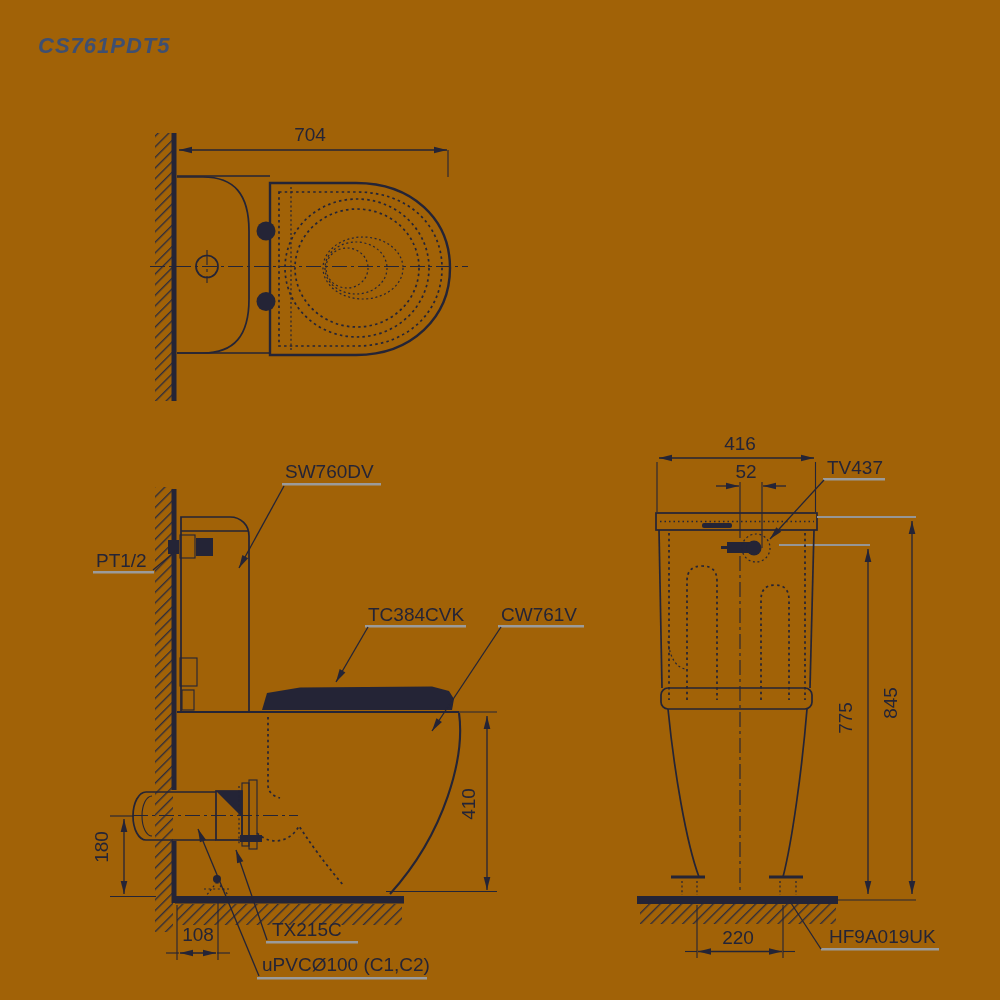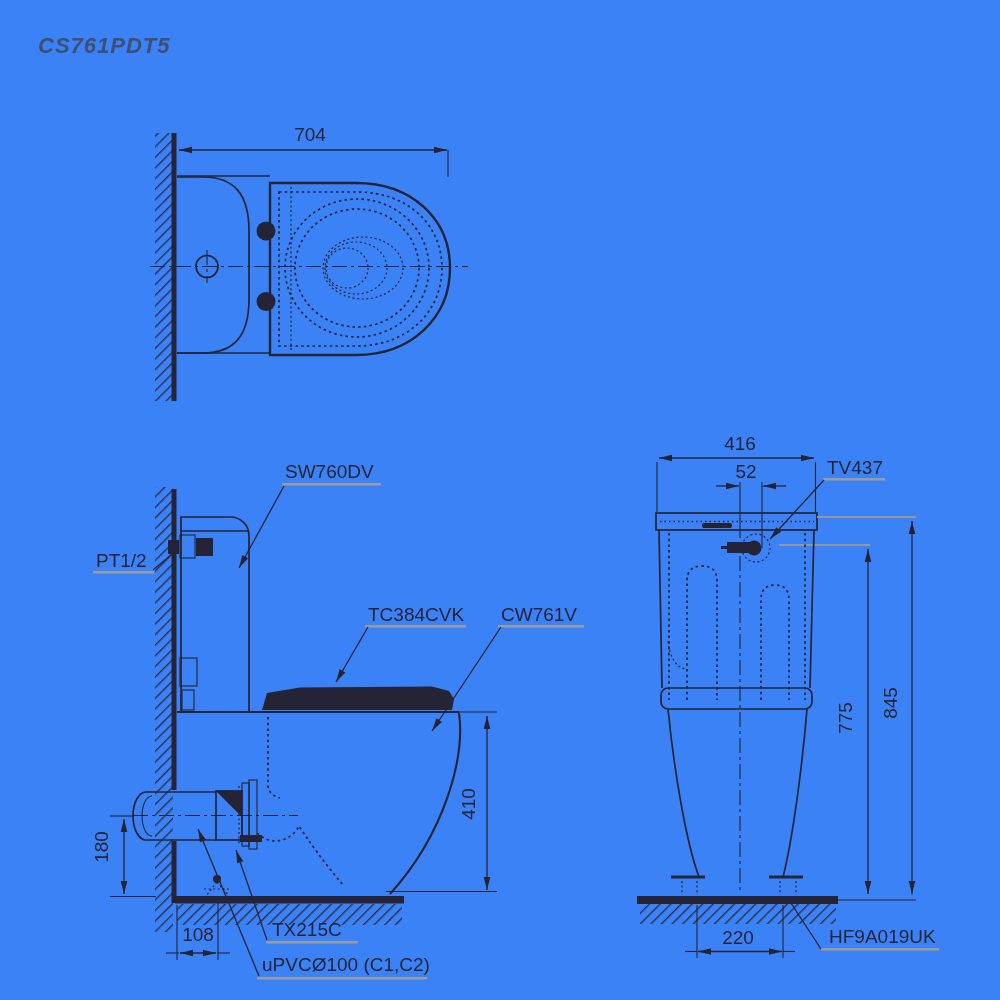--- a/index.html
+++ b/index.html
@@ -1,16 +1,16 @@
 <!DOCTYPE html>
 <html><head>
 <meta charset="utf-8">
 <style>
   html,body{margin:0;padding:0;background:#ffffff;}
-  #stage{position:relative;width:1000px;height:1000px;background:#3b82f6;overflow:hidden;}
+  #stage{position:relative;width:1000px;height:1000px;background:#a16207;overflow:hidden;}
   svg text{font-family:"Liberation Sans",sans-serif;fill:#242436;}
   .title-t{font-size:22px;font-style:italic;font-weight:bold;fill:#3e4f71;letter-spacing:1px;}
   .dim-t{font-size:19px;}
   .label-t{font-size:19px;}
   .ln{stroke:#242436;fill:none;stroke-width:1.7;}
   .ln-thin{stroke:#242436;fill:none;stroke-width:1.1;}
   .ln-thick{stroke:#242436;fill:none;stroke-width:2.4;}
   .ln-seat{stroke:#242436;fill:none;stroke-width:2.1;}
   .dim{stroke:#242436;fill:none;stroke-width:1.3;}
   .leader{stroke:#242436;fill:none;stroke-width:1.3;}

